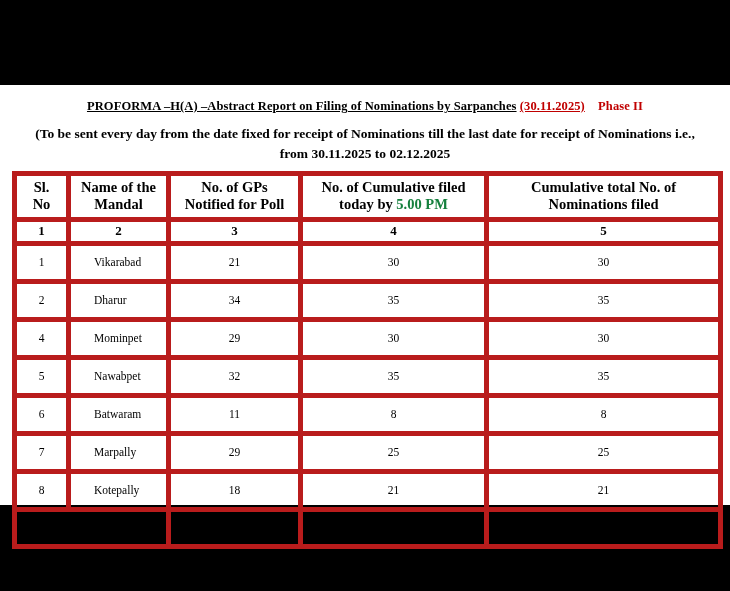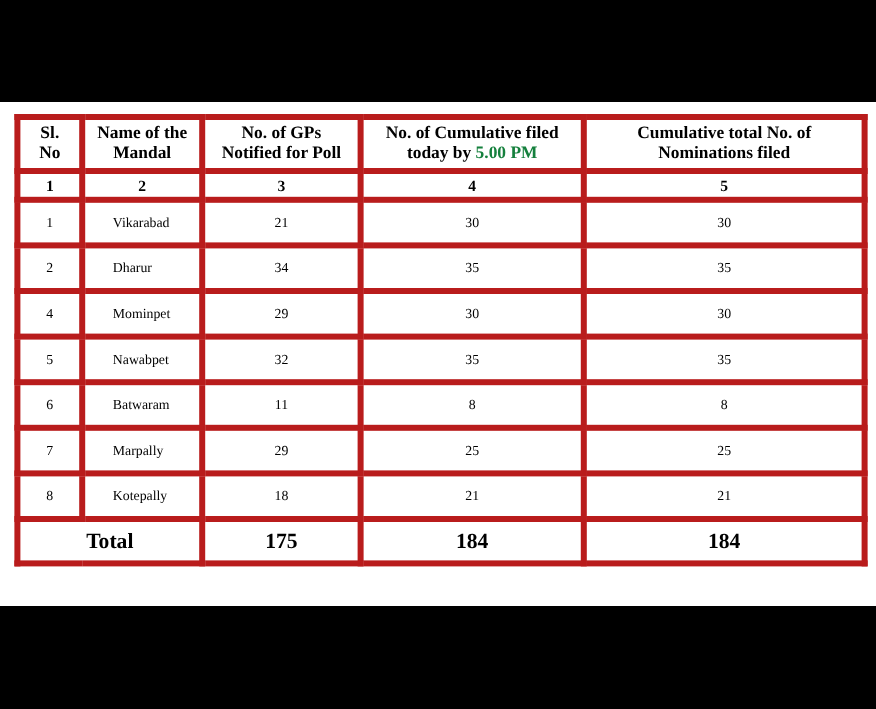--- a/index.html
+++ b/index.html
@@ -104,21 +104,27 @@
     color: #15803d;
     font-weight: bold;
   }
 </style>
 </head>
 <body>
 
 <div class="page">
   <div class="doc">
 
-
+    <div class="title">
+      <span class="under">PROFORMA –H(A) –Abstract Report on Filing of Nominations by Sarpanches</span>
+      <span class="red">(30.11.2025)</span>
+      <span class="redphase">Phase II</span>
+    </div>
+
+    <div class="subtitle">(To be sent every day from the date fixed for receipt of Nominations till the last date for receipt of Nominations i.e., from 30.11.2025 to 02.12.2025</div>
 
     <table class="report">
       <colgroup>
         <col class="col-sl">
         <col class="col-mandal">
         <col class="col-gps">
         <col class="col-today">
         <col class="col-cum">
       </colgroup>
       <thead>

